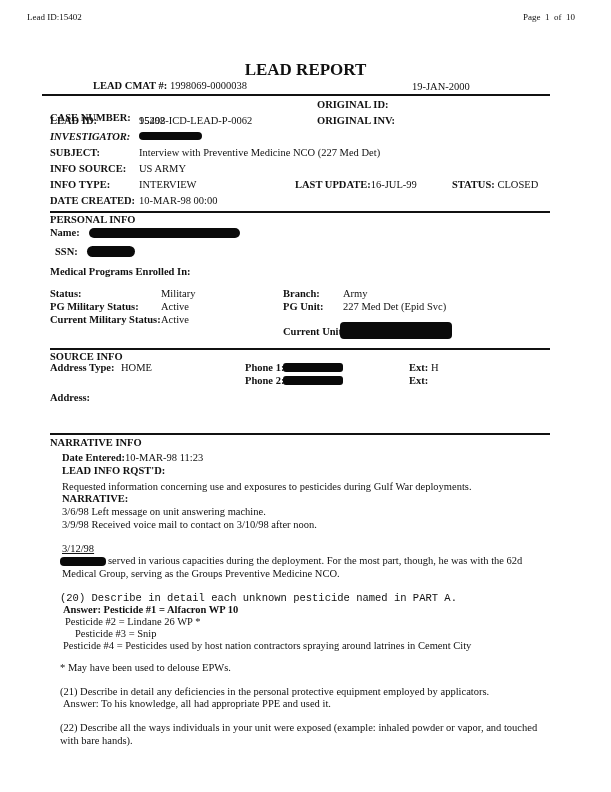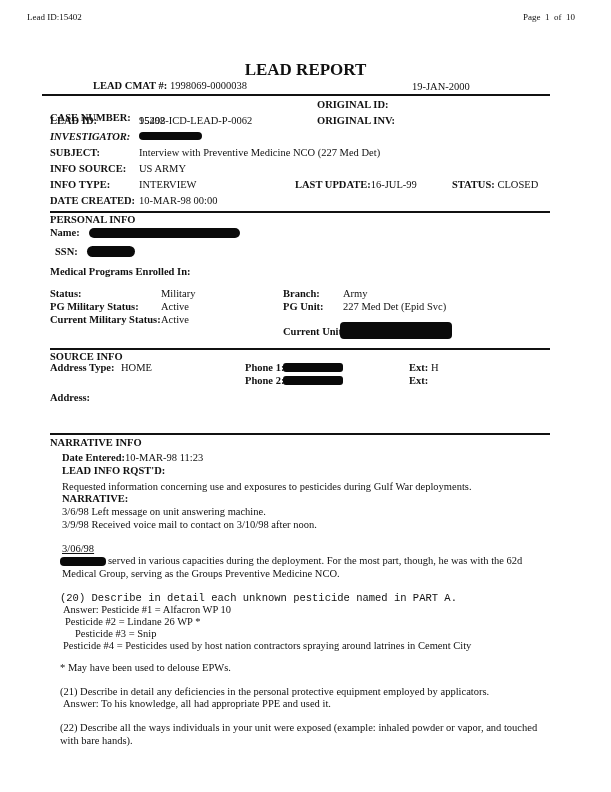--- a/index.html
+++ b/index.html
@@ -112,27 +112,27 @@
 <div class="abs t b" style="left:50px;top:437px;">NARRATIVE INFO</div>
 <div class="abs t" style="left:62px;top:452px;">
   <span class="b">Date Entered:</span><span>10-MAR-98 11:23</span>
 </div>
 <div class="abs t b" style="left:62px;top:465px;">LEAD INFO RQST'D:</div>
 <div class="abs t" style="left:62px;top:481px;">Requested information concerning use and exposures to pesticides during Gulf War deployments.</div>
 <div class="abs t b" style="left:62px;top:493px;">NARRATIVE:</div>
 <div class="abs t" style="left:62px;top:506px;">3/6/98  Left message on unit answering machine.</div>
 <div class="abs t" style="left:62px;top:519px;">3/9/98  Received voice mail to contact on 3/10/98 after noon.</div>
 
-<div class="abs t ul" style="left:62px;top:543px;">3/06/98</div>
+<div class="abs t ul" style="left:62px;top:543px;">3/12/98</div>
 <div class="redact" style="left:60px;top:557px;width:46px;height:9px;border-radius:4px;"></div>
 <div class="abs t" style="left:108px;top:555px;">served in various capacities during the deployment.  For the most part, though, he was with the 62d</div>
 <div class="abs t" style="left:62px;top:568px;">Medical Group, serving as the Groups Preventive Medicine NCO.</div>
 
 <div class="abs t" style="left:60px;top:592px;font-family:Liberation Mono, monospace;">(20)  Describe in detail each unknown pesticide named in PART A.</div>
-<div class="abs t" style="left:63px;top:604px;">Answer: Pesticide #1 = Alfacron WP 10</div>
+<div class="abs t" style="left:63px;top:604px;font-weight:bold;">Answer: Pesticide #1 = Alfacron WP 10</div>
 <div class="abs t" style="left:65px;top:616px;">Pesticide #2 = Lindane 26 WP *</div>
 <div class="abs t" style="left:63px;top:628px;margin-left:12px;">Pesticide #3 = Snip</div>
 <div class="abs t" style="left:63px;top:640px;">Pesticide #4 = Pesticides used by host nation contractors spraying around latrines in Cement City</div>
 
 <div class="abs t" style="left:60px;top:662px;">*  May have been used to delouse EPWs.</div>
 
 <div class="abs t" style="left:60px;top:686px;">(21)  Describe in detail any deficiencies in the personal protective equipment employed by applicators.</div>
 <div class="abs t" style="left:63px;top:698px;">Answer: To his knowledge, all had appropriate PPE and used it.</div>
 
 <div class="abs t" style="left:60px;top:722px;">(22)  Describe all the ways individuals in your unit were exposed (example: inhaled powder or vapor, and touched</div>

